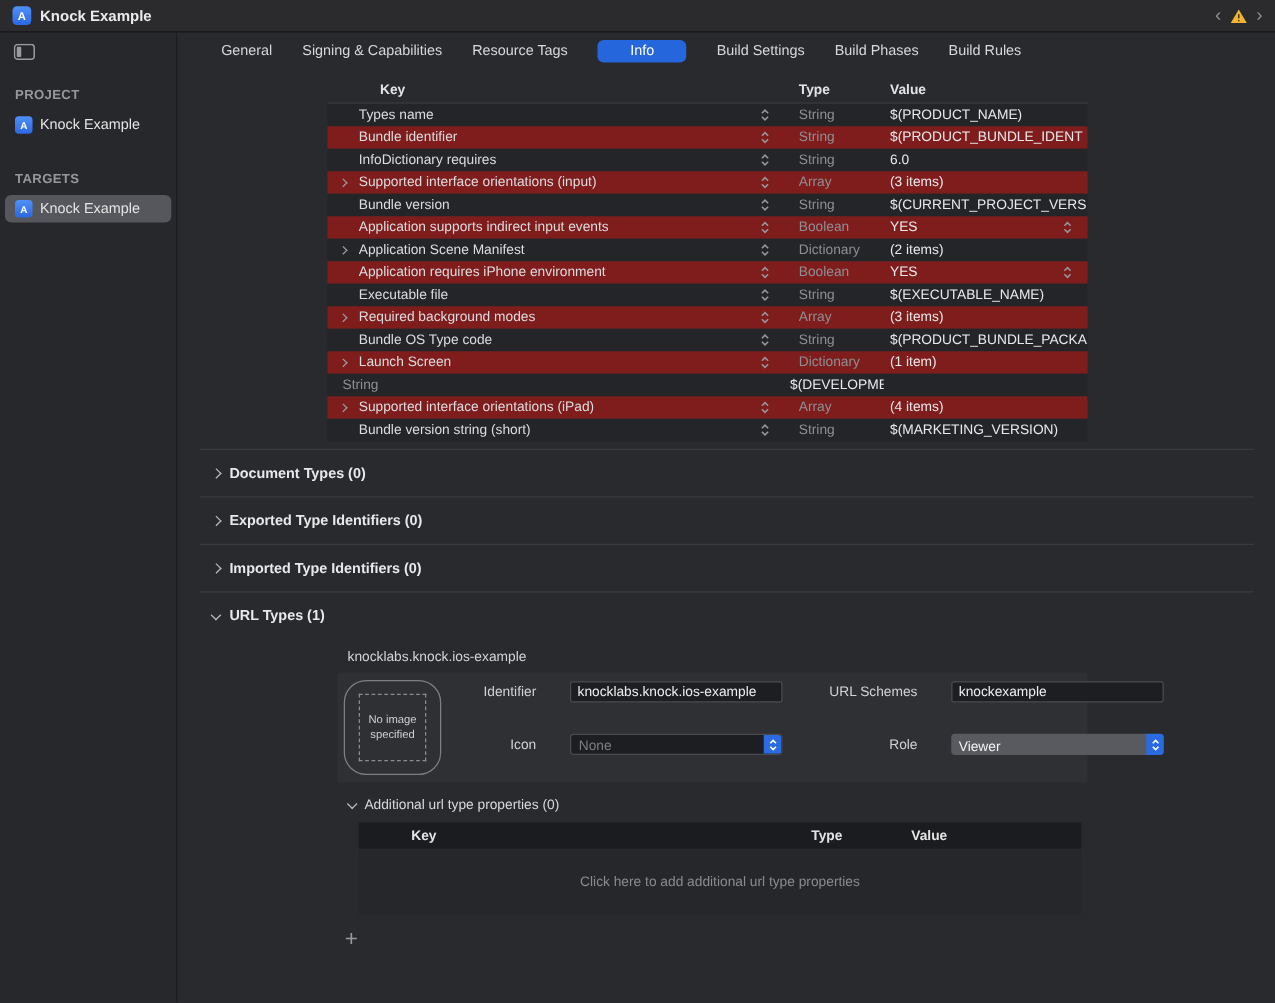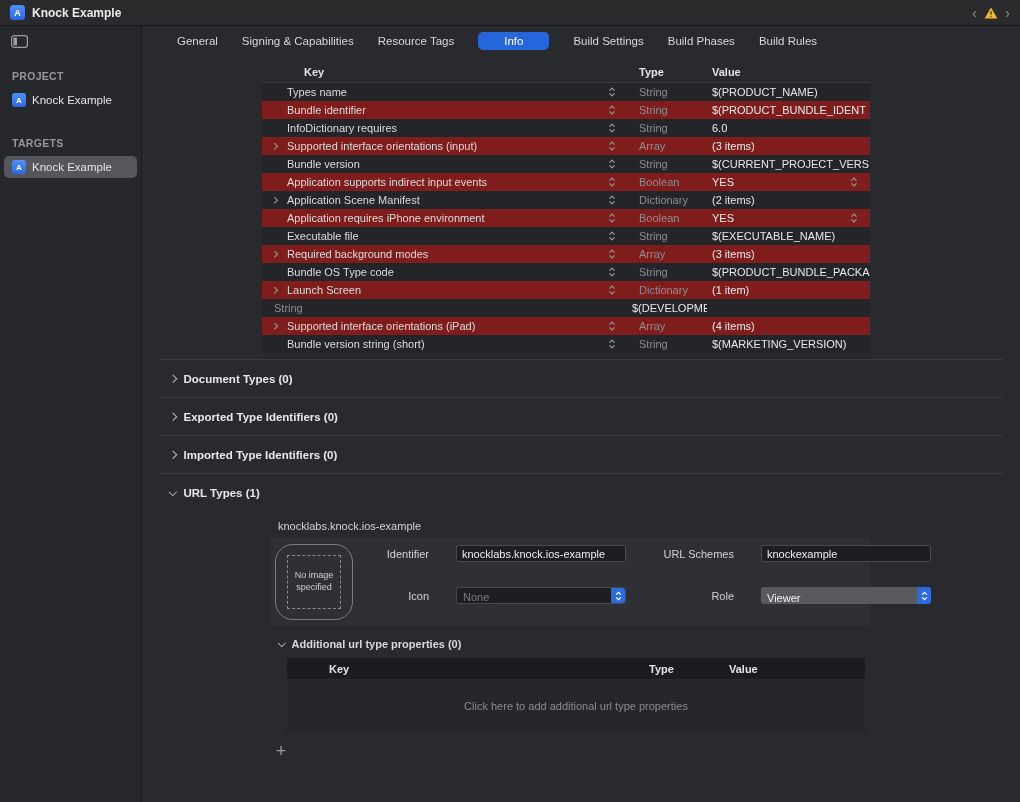--- a/index.html
+++ b/index.html
@@ -68,21 +68,21 @@
   .image-well { width:78px; height:76px; margin-left:2px; border:1.5px solid #7e7f85; border-radius:18px; display:flex; align-items:center; justify-content:center; flex:none; }
   .image-inner { width:54px; height:54px; border:1px dashed #8a8b91; display:flex; align-items:center; justify-content:center; text-align:center; font-size:9px; line-height:1.3; color:#cfd0d4; overflow:hidden; }
   .fields-grid { display:grid; grid-template-columns:66px 170px 85px 170px; column-gap:3px; row-gap:7px; margin-left:12px; margin-top:1px; align-content:start; font-size:11px;gap:25px; }
   .f-label { text-align:right; color:#d2d2d5; align-self:center; padding-right:2px; white-space:nowrap; }
   .text-field { height:17px; background:#1d1e22; border:1px solid #494a4f; border-radius:2px; color:#ededef; display:flex; align-items:center; padding:0 5px; overflow:hidden; white-space:nowrap; }
   .popup { height:17px; border-radius:3px; position:relative; display:flex; align-items:flex-end; padding:0 18px 0 6px; overflow:hidden; white-space:nowrap; }
   .popup .cap { position:absolute; right:0; top:0; bottom:0; width:14px; background:#2a6bdf; display:flex; align-items:center; justify-content:center; border-radius:0 2px 2px 0; }
   .popup.icon-popup { background:#1d1e22; border:1px solid #494a4f; color:#7c7d83; }
   .popup.role-popup { background:#595a60; color:#f3f3f5; }
 
-  .additional-row { display:flex; align-items:center; gap:7px; margin:12px 0 8px 119px; font-size:11px; font-weight:700; color:#d9d9dc;text-align:center; }
+  .additional-row { display:flex; align-items:center; gap:7px; margin:12px 0 8px 119px; font-size:11px; font-weight:400; color:#d9d9dc;text-align:center; }
   .add-table { margin-left:127px; width:578px; }
   .add-header { display:grid; grid-template-columns:320px 80px 178px; background:#1b1c1f; height:21px; align-items:center; font-size:11px; font-weight:bold; color:#e4e4e7; }
   .add-header > div { padding-left:42px; }
   .add-body { background:#26272b; height:52px; margin-top:1px; display:flex; align-items:center; justify-content:center; font-size:11px; color:#8a8b90; }
   .plus-btn { margin:11px 0 0 112px; width:18px; height:18px; color:#97989d; font-size:18px; line-height:16px; text-align:center; font-weight:400; }
 </style>
 </head>
 <body>
 
 <div class="titlebar">

